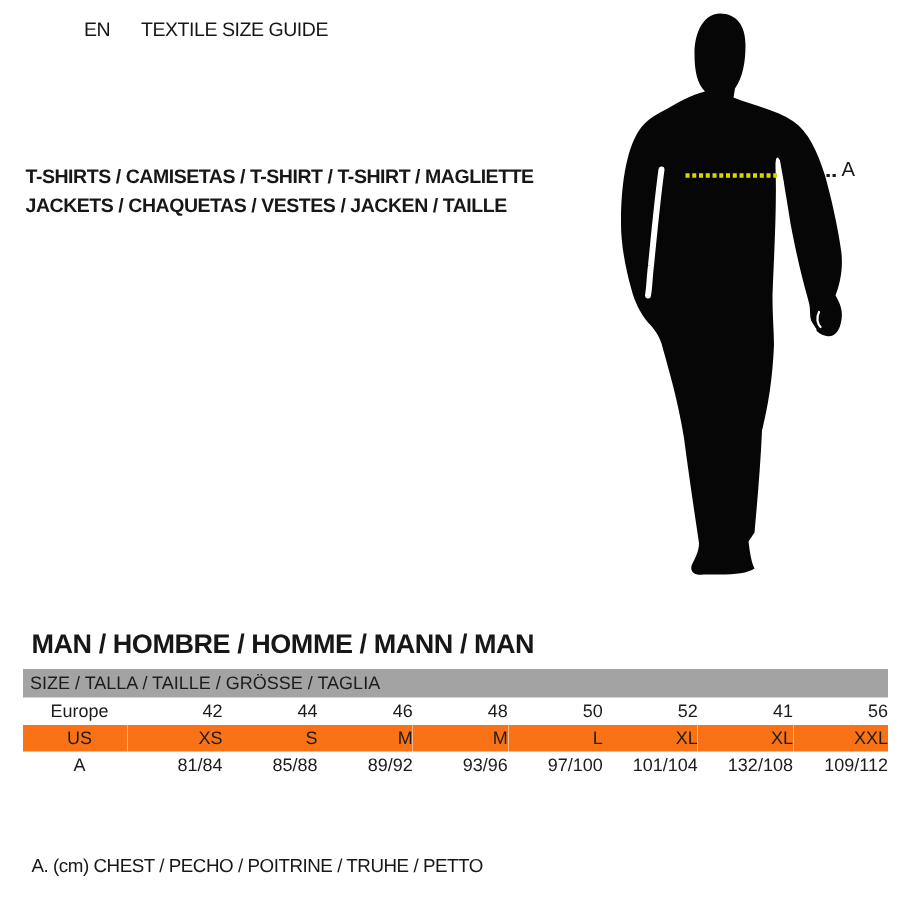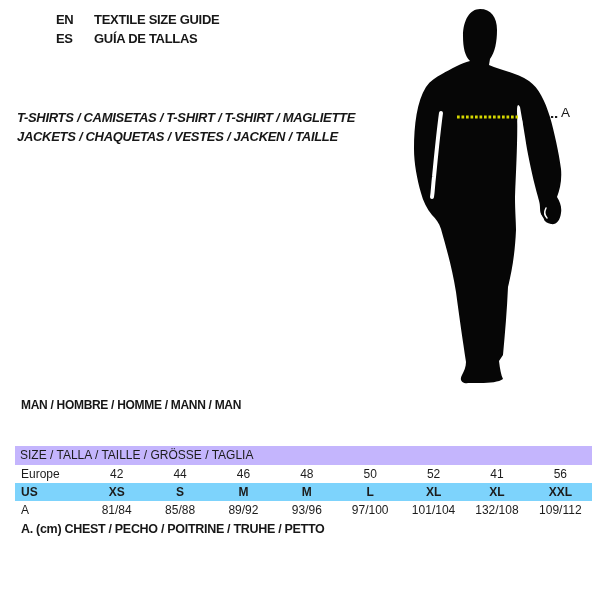--- a/index.html
+++ b/index.html
@@ -3,45 +3,44 @@
 <meta charset="utf-8">
 <style>
   html,body{margin:0;padding:0;}
   body{
     width:600px;height:600px;background:#ffffff;position:relative;overflow:hidden;
     font-family:"Liberation Sans","DejaVu Sans",sans-serif;color:#171717;
   }
   .abs{position:absolute;}
   
   .lang-block{left:21px;top:11px;}
-  .lang-row{height:18.5px;line-height:18.5px;font-size:13px;font-weight:700;letter-spacing:-0.3px;white-space:nowrap;padding-left:35px;}
+  .lang-row{height:18.5px;line-height:18.5px;font-size:13px;font-weight:400;letter-spacing:-0.3px;white-space:nowrap;padding-left:35px;}
   .lang-code{display:inline-block;width:38px;}
   
   .cats{left:17px;top:109px;}
-  .cat-line{height:18.5px;line-height:18.5px;font-size:13px;font-weight:700;letter-spacing:-0.3px;white-space:nowrap;font-style:italic;}
+  .cat-line{height:18.5px;line-height:18.5px;font-size:13px;font-weight:700;letter-spacing:-0.3px;white-space:nowrap;}
   
   .figure-svg{left:408px;top:5px;}
   .measure-a{left:561px;top:105px;font-size:13.5px;font-weight:400;color:#1a1a1a;}
   
-  .section-title{left:21px;top:398px;font-size:12px;font-weight:700;letter-spacing:-0.3px;white-space:nowrap;}
+  .section-title{left:21px;top:419px;font-size:18px;font-weight:700;letter-spacing:-0.3px;white-space:nowrap;}
   
   .size-table{position:absolute;left:15px;top:446px;width:577px;border-collapse:collapse;table-layout:fixed;font-size:12px;color:#1c1c1c;}
-  .size-table td{padding:0;margin:0;text-align:center;height:18px;line-height:18px;white-space:nowrap;overflow:hidden;font-weight:400;}
-  .size-table tr.head td{background:#c4b5fd;text-align:left;padding-left:5px;height:19px;line-height:19px;}
-  .size-table tr.alt td{background:#7dd3fc;font-weight:bold;}
-  .size-table td.lab{text-align:left;padding-left:6px;}
+  .size-table td{padding:0;margin:0;text-align:right;height:18px;line-height:18px;white-space:nowrap;overflow:hidden;font-weight:400;}
+  .size-table tr.head td{background:#a3a3a3;text-align:left;padding-left:5px;height:19px;line-height:19px;}
+  .size-table tr.alt td{background:#f97316;}
+  .size-table td.lab{text-align:center;padding-left:6px;}
   
-  .footnote{left:21px;top:522px;font-size:12.5px;font-weight:700;letter-spacing:-0.3px;white-space:nowrap;}
+  .footnote{left:21px;top:570px;font-size:12.5px;font-weight:400;letter-spacing:-0.3px;white-space:nowrap;}
 </style>
 </head>
 <body>
 
 <div class="abs lang-block">
   <div class="lang-row"><span class="lang-code">EN</span><span>TEXTILE SIZE GUIDE</span></div>
-  <div class="lang-row"><span class="lang-code">ES</span><span>GUÍA DE TALLAS</span></div>
 </div>
 
 <div class="abs cats">
   <div class="cat-line">T-SHIRTS / CAMISETAS / T-SHIRT / T-SHIRT / MAGLIETTE</div>
   <div class="cat-line">JACKETS / CHAQUETAS / VESTES / JACKEN / TAILLE</div>
 </div>
 
 <svg class="abs figure-svg" width="165" height="390" viewBox="0 0 165 390" xmlns="http://www.w3.org/2000/svg">
   <path fill="#060606" d="
     M62 56

